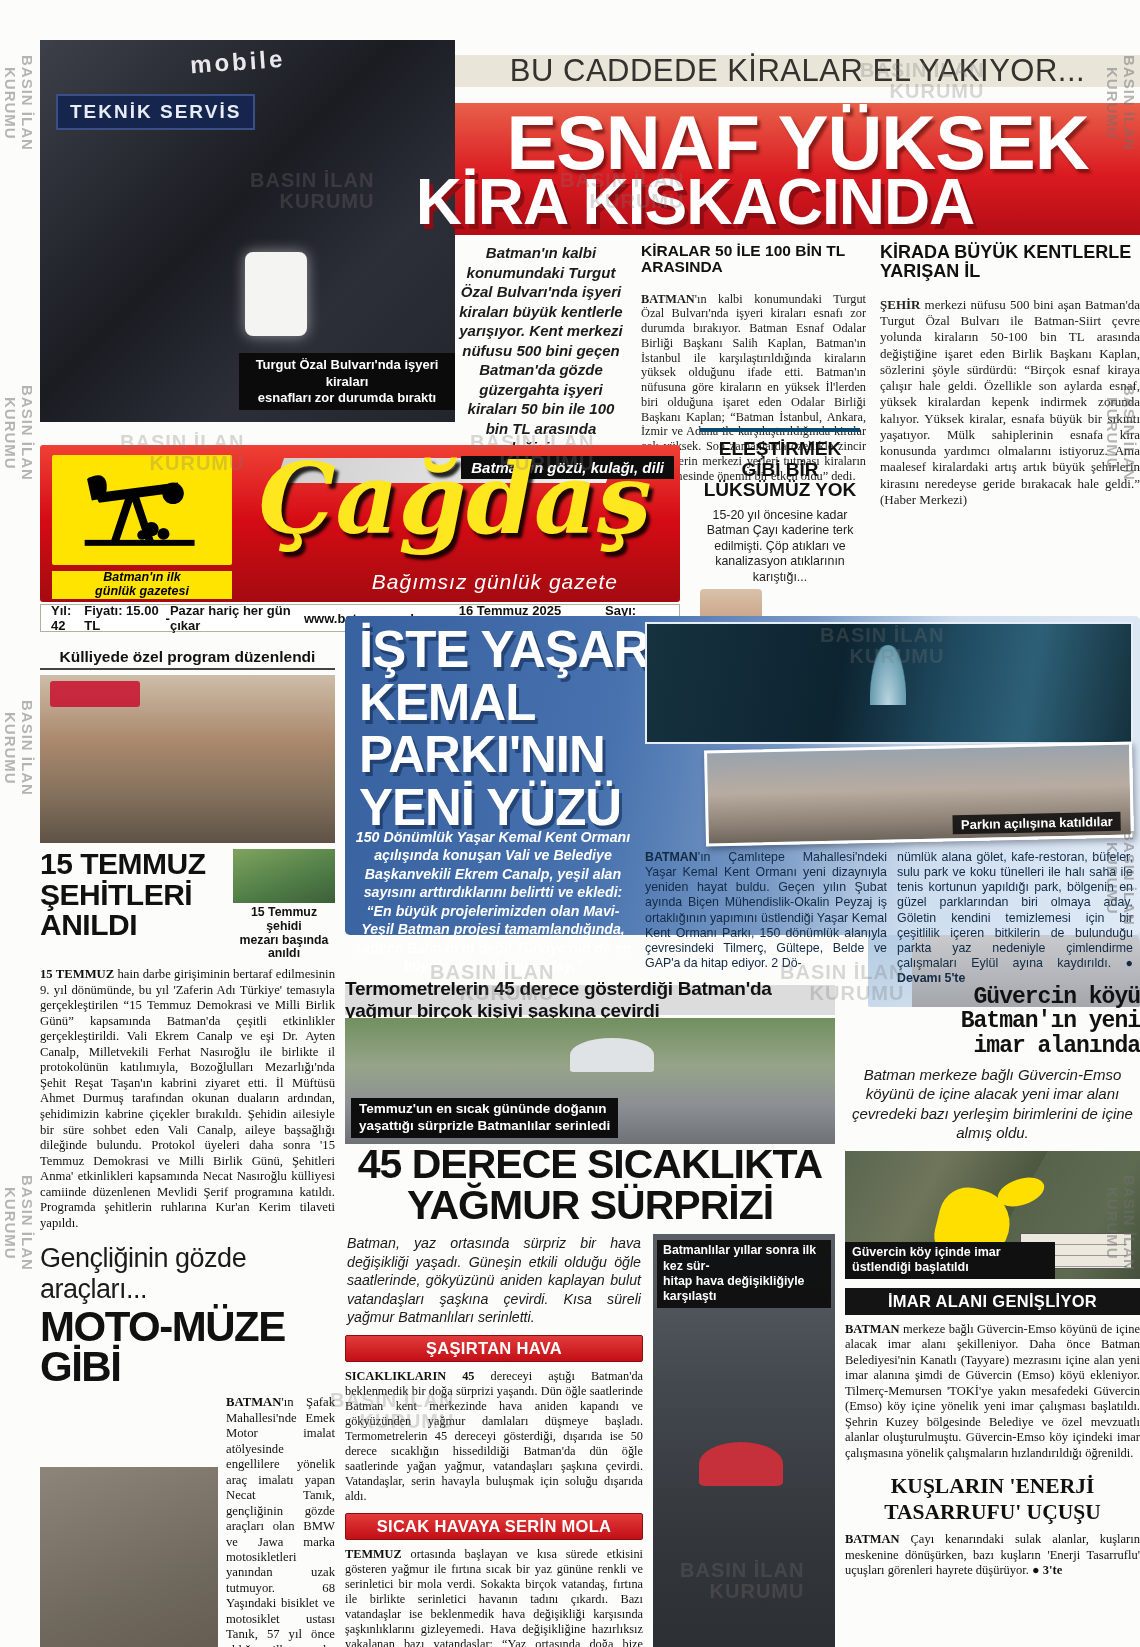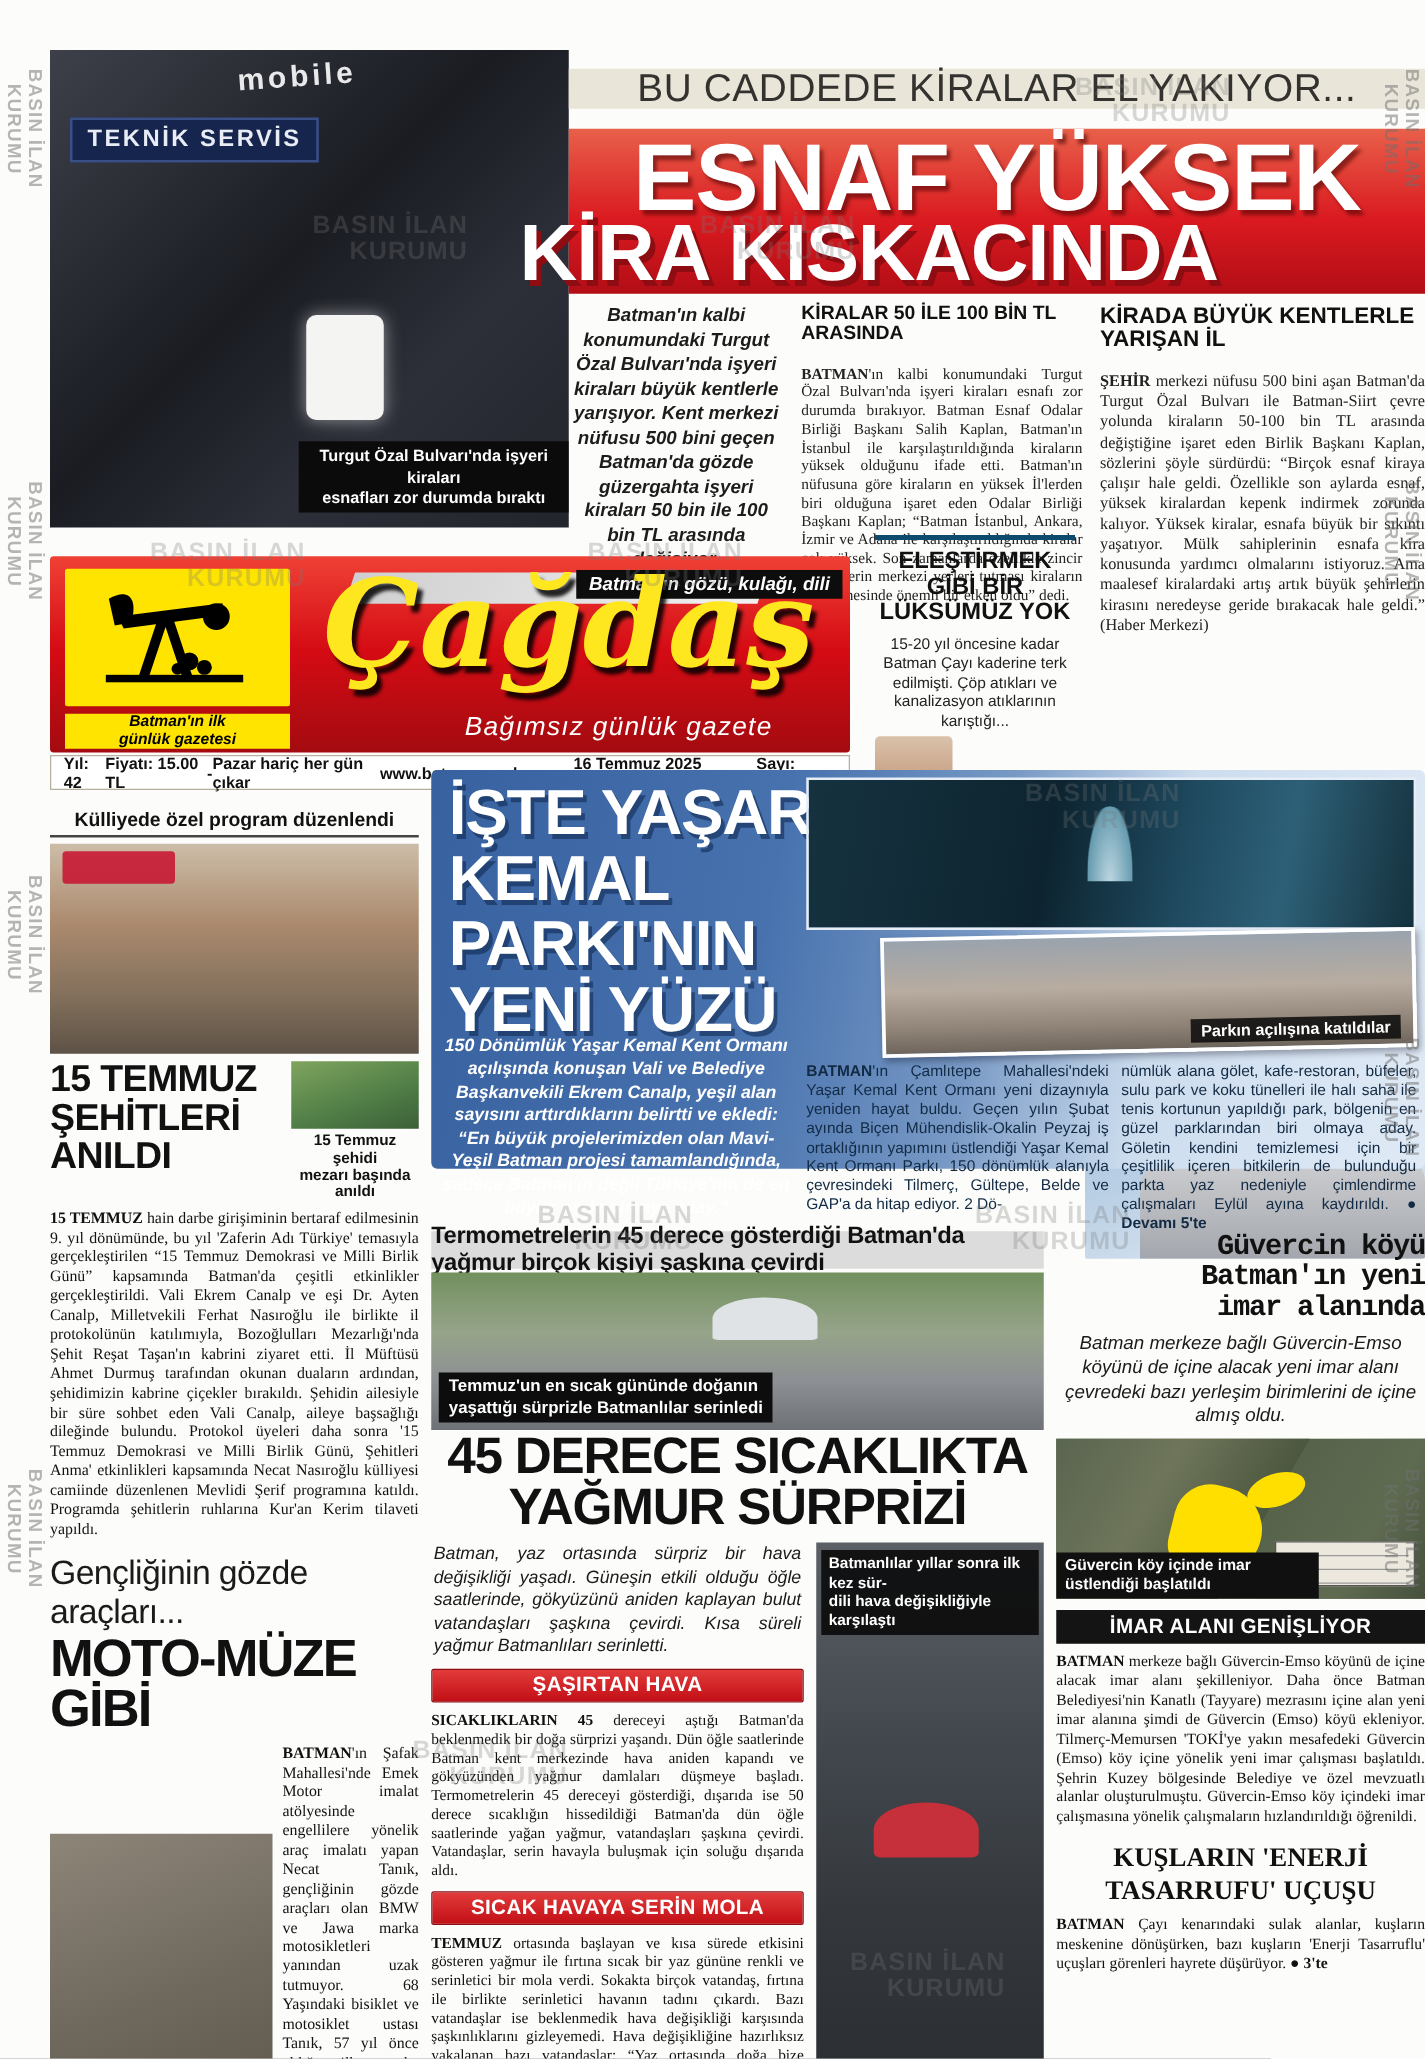--- a/index.html
+++ b/index.html
@@ -302,21 +302,21 @@
       <div class="raintext">
         <div class="rainintro">Batman, yaz ortasında sürpriz bir hava değişikliği yaşadı. Güneşin etkili olduğu öğle saatlerinde, gökyüzünü aniden kaplayan bulut vatandaşları şaşkına çevirdi. Kısa süreli yağmur Batmanlıları serinletti.</div>
         <div class="redbar">ŞAŞIRTAN HAVA</div>
         <p class="rainp serif just"><span class="b">SICAKLIKLARIN 45</span><span> dereceyi aştığı Batman'da beklenmedik bir doğa sürprizi yaşandı. Dün öğle saatlerinde Batman kent merkezinde hava aniden kapandı ve gökyüzünden yağmur damlaları düşmeye başladı. Termometrelerin 45 dereceyi gösterdiği, dışarıda ise 50 derece sıcaklığın hissedildiği Batman'da dün öğle saatlerinde yağan yağmur, vatandaşları şaşkına çevirdi. Vatandaşlar, serin havayla buluşmak için soluğu dışarıda aldı.</span></p>
         <div class="redbar">SICAK HAVAYA SERİN MOLA</div>
         <p class="rainp serif just"><span class="b">TEMMUZ</span><span> ortasında başlayan ve kısa sürede etkisini gösteren yağmur ile fırtına sıcak bir yaz gününe renkli ve serinletici bir mola verdi. Sokakta birçok vatandaş, fırtına ile birlikte serinletici havanın tadını çıkardı. Bazı vatandaşlar ise beklenmedik hava değişikliği karşısında şaşkınlıklarını gizleyemedi. Hava değişikliğine hazırlıksız yakalanan bazı vatandaşlar: “Yaz ortasında doğa bize beklenmedik bir sürpriz yaşattı. İlk defa yaz ortasında yağmur gördük” dediler. (Zinet Güler)</span></p>
       </div>
       <div class="rainside photo">
         <div class="redumb"></div>
         <div class="sidecap pre">Batmanlılar yıllar sonra ilk kez sür-
-dili hava değişikliğiyle karşılaştı</div>
+hitap hava değişikliğiyle karşılaştı</div>
       </div>
     </div>
   </div>
 
   <div class="abs rightcol">
     <div class="guvhead pre">Güvercin köyü
 Batman'ın yeni
 imar alanında</div>
     <div class="guvintro">Batman merkeze bağlı Güvercin-Emso köyünü de içine alacak yeni imar alanı çevredeki bazı yerleşim birimlerini de içine almış oldu.</div>
     <div class="map">

